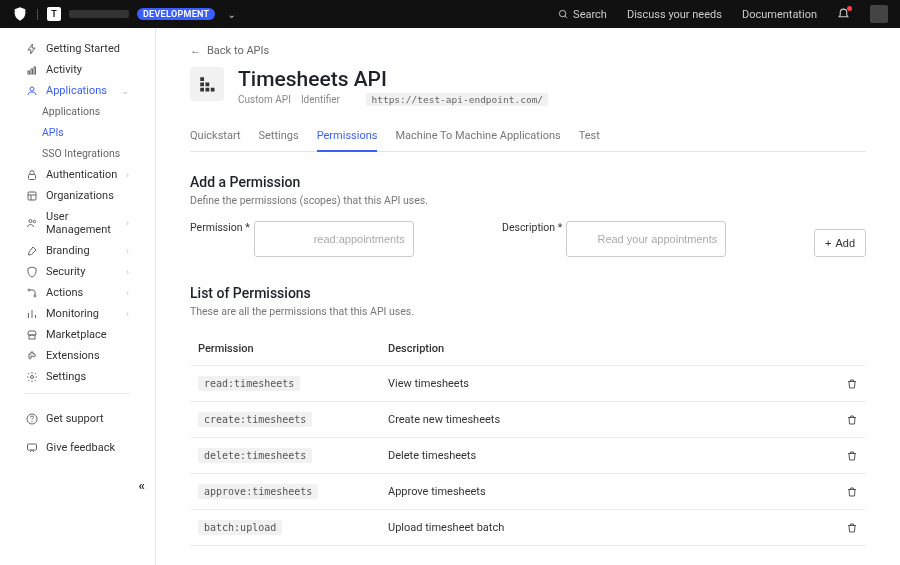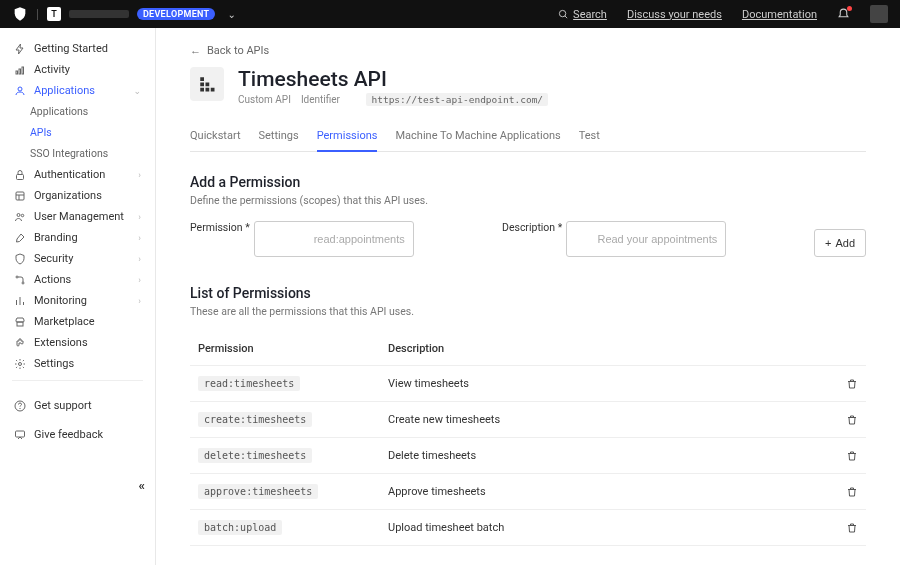--- a/index.html
+++ b/index.html
@@ -1,30 +1,30 @@
 <!DOCTYPE html>
 <html><head>
 <meta charset="utf-8">
 <style>
 * { box-sizing: border-box; margin: 0; padding: 0; }
 body { font-family: -apple-system, BlinkMacSystemFont, "Segoe UI", Roboto, sans-serif; font-size: 12px; color: #1e212a; background: #fff; width: 900px; height: 565px; overflow: hidden; }
 .topbar { background: #111; color: #fff; height: 28px; display: flex; align-items: center; padding: 0 12px; justify-content: space-between; }
 .topbar-left { display: flex; align-items: center; gap: 8px; }
 .topbar-right { display: flex; align-items: center; gap: 20px; }
-.topbar-right .tlink { color: #ccc; font-size: 11px; cursor: pointer; display: flex; align-items: center; gap: 4px; text-decoration: underline; }
+.topbar-right .tlink { color: #ccc; font-size: 11px; cursor: pointer; display: flex; align-items: center; gap: 4px; }
 .logo-shield { width: 16px; height: 16px; }
 .tenant-chip { background: #fff; color: #111; width: 14px; height: 14px; font-size: 9px; display: flex; align-items: center; justify-content: center; border-radius: 2px; font-weight: 600; }
 .env-badge { background: #3b5fff; color: #fff; font-size: 9px; padding: 1px 6px; border-radius: 6px; font-weight: 600; letter-spacing: 0.3px; }
 .tenant-name { color: #aaa; font-size: 10px; width: 60px; height: 8px; background: #333; border-radius: 2px; }
 .chev { color: #ccc; font-size: 10px; margin-left: 4px; }
 .bell-wrap { position: relative; }
 .notif-dot { position: absolute; top: -2px; right: -2px; width: 5px; height: 5px; background: #f44; border-radius: 50%; }
 .avatar { width: 18px; height: 18px; background: #444; border-radius: 2px; }
 .layout { display: flex; height: calc(100% - 28px); }
-.sidebar { width: 156px; border-right: 1px solid #e8e8e8; padding: 10px 0; display: flex; flex-direction: column; position: relative; overflow-y: auto; }
+.sidebar { width: 156px; border-right: 1px solid #e8e8e8; padding: 10px 12px; display: flex; flex-direction: column; position: relative; overflow-y: auto; }
 .side-item { display: flex; align-items: center; gap: 8px; padding: 4px 14px; font-size: 11px; color: #333; cursor: pointer; position: relative; }
 .side-item.active { color: #3b5fff; }
 .side-item.sub { padding-left: 30px; font-size: 10.5px; color: #666; }
 .side-item.sub.active { color: #3b5fff; }
 .side-item .sicon { width: 12px; height: 12px; display: flex; align-items: center; justify-content: center; flex-shrink: 0; }
 .side-item .expand { margin-left: auto; color: #bbb; font-size: 9px; }
 .side-divider { height: 1px; background: #eee; margin: 6px 12px; }
 .side-footer { margin-top: 8px; align-items: flex-end; }
 .collapse-btn { position: absolute; bottom: 72px; right: 10px; color: #333; font-size: 13px; font-weight: bold; cursor: pointer; }
 .main { flex: 1; overflow-y: auto; padding: 16px 34px 30px 34px; }

